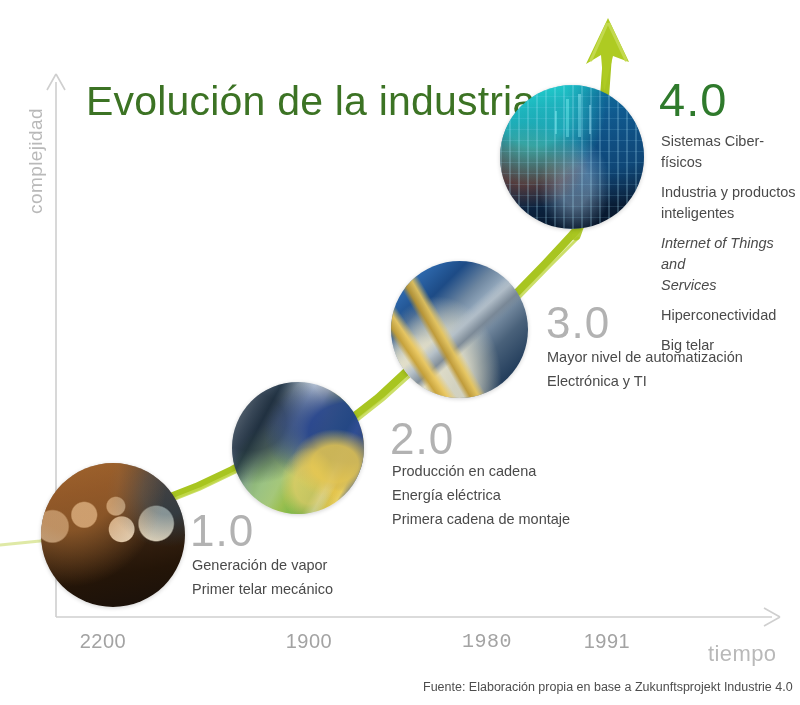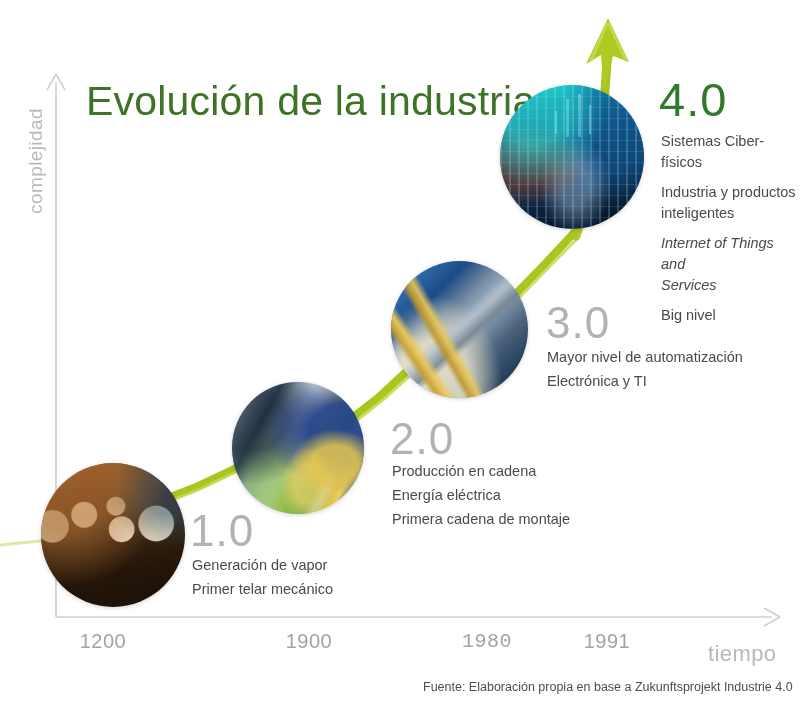--- a/index.html
+++ b/index.html
@@ -252,21 +252,21 @@
       <path d="M607 24 L591 60" stroke="#c3d94f" stroke-width="3" fill="none" stroke-linecap="round"></path>
       <path d="M609 24 L626 60" stroke="#c3d94f" stroke-width="3" fill="none" stroke-linecap="round"></path>
     </g>
   </svg>
 
   <div id="title">Evolución de la industria</div>
 
   <div class="axis-label" id="y-axis-label">complejidad</div>
   <div class="axis-label" id="x-axis-label">tiempo</div>
 
-  <div class="tick" style="left:103px;">1200</div>
+  <div class="tick" style="left:103px;">2200</div>
   <div class="tick" style="left:309px;">1900</div>
   <div class="tick" style="left:487px;font-family:Liberation Mono, monospace;">1980</div>
   <div class="tick" style="left:607px;">1991</div>
 
   <div class="photo-circle" style="left:41px; top:463px; width:144px; height:144px;">
     <div class="ph ph-steam"></div>
   </div>
   <div class="stage-num" style="left:190px; top:509px;">1.0</div>
   <div class="bullets tight" style="left:192px; top:555px; width:240px;">
     <div class="b">Generación de vapor</div>
@@ -300,18 +300,19 @@
       <div class="spike" style="left:38%; top:18%; width:2px; height:16%;"></div>
     </div>
   </div>
   <div class="stage-num accent" style="left:659px; top:76px;">4.0</div>
   <div class="bullets" style="left:661px; top:131px; width:135px;">
     <div class="b">Sistemas Ciber-físicos</div>
     <div class="b">Industria y productos
 inteligentes</div>
     <div class="b italic">Internet of Things and
 Services</div>
-    <div class="b">Big nivel</div>
+    <div class="b">Hiperconectividad</div>
+    <div class="b">Big telar</div>
   </div>
 
   <div id="source">Fuente: Elaboración propia en base a Zukunftsprojekt Industrie 4.0</div>
 
 </div>
 
 </body></html>

